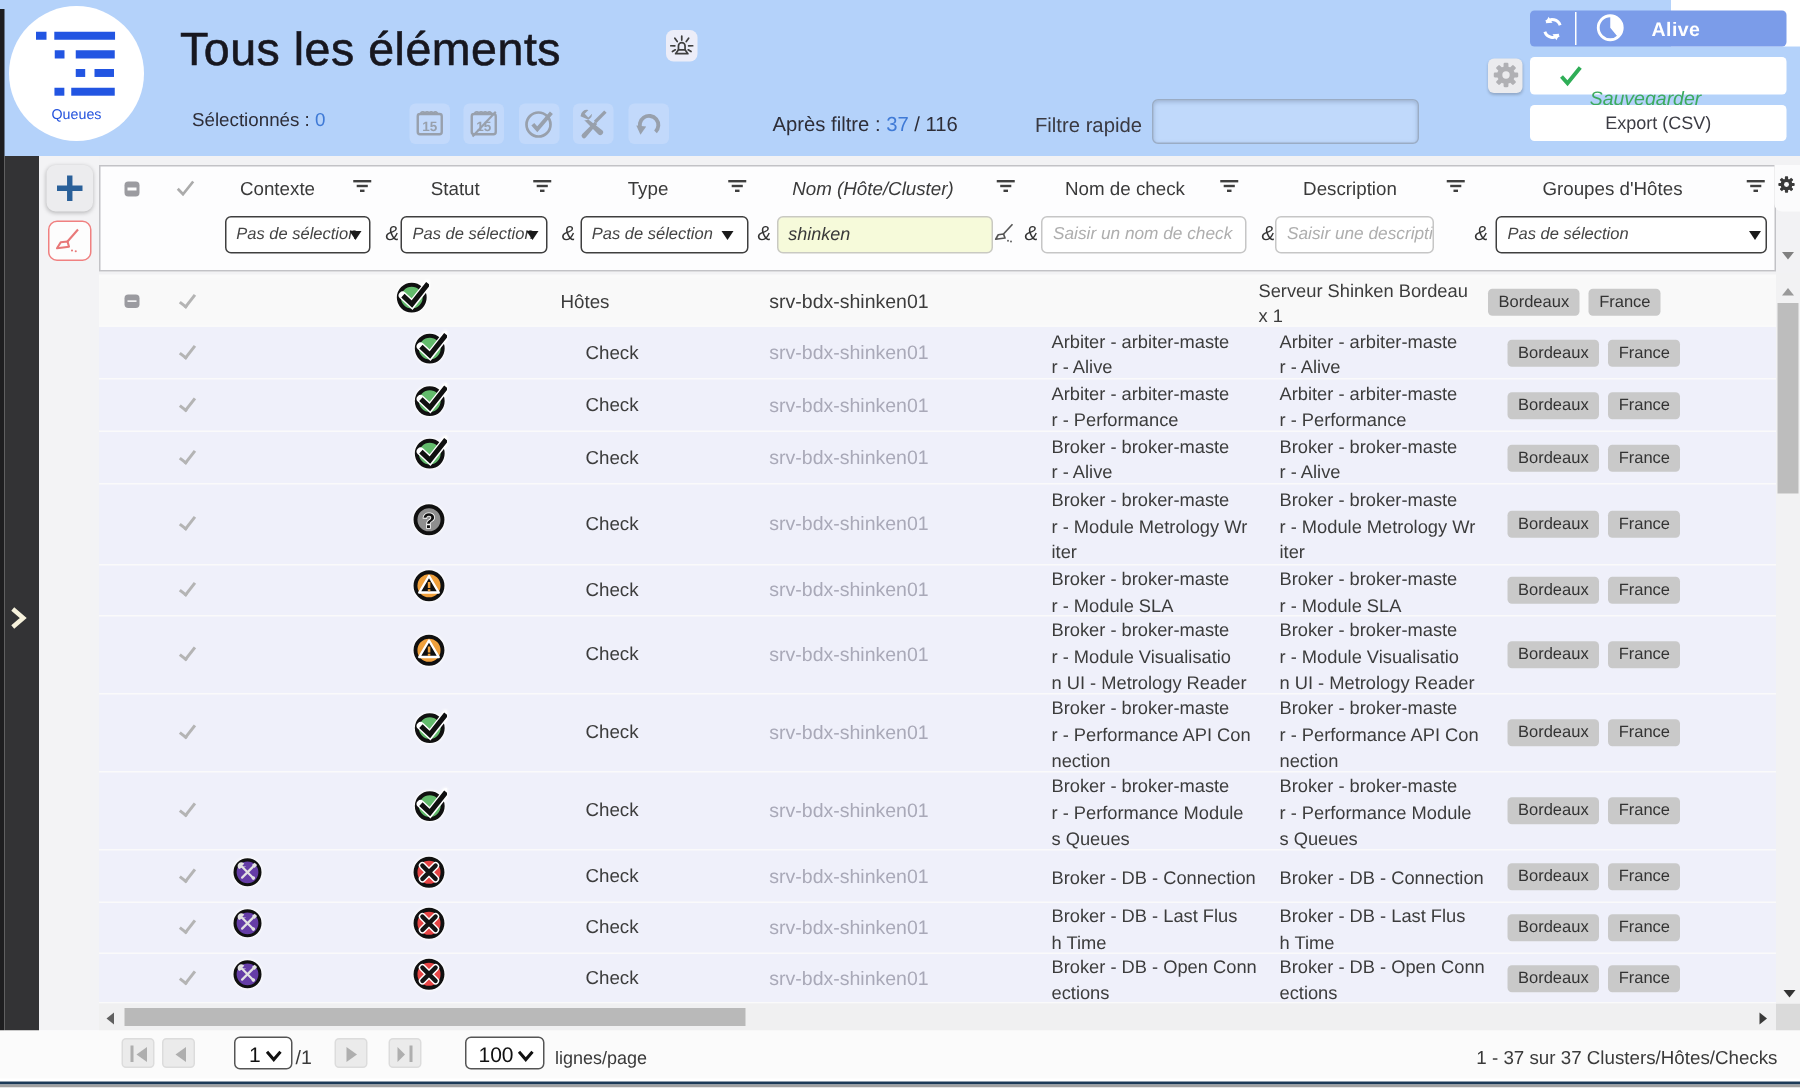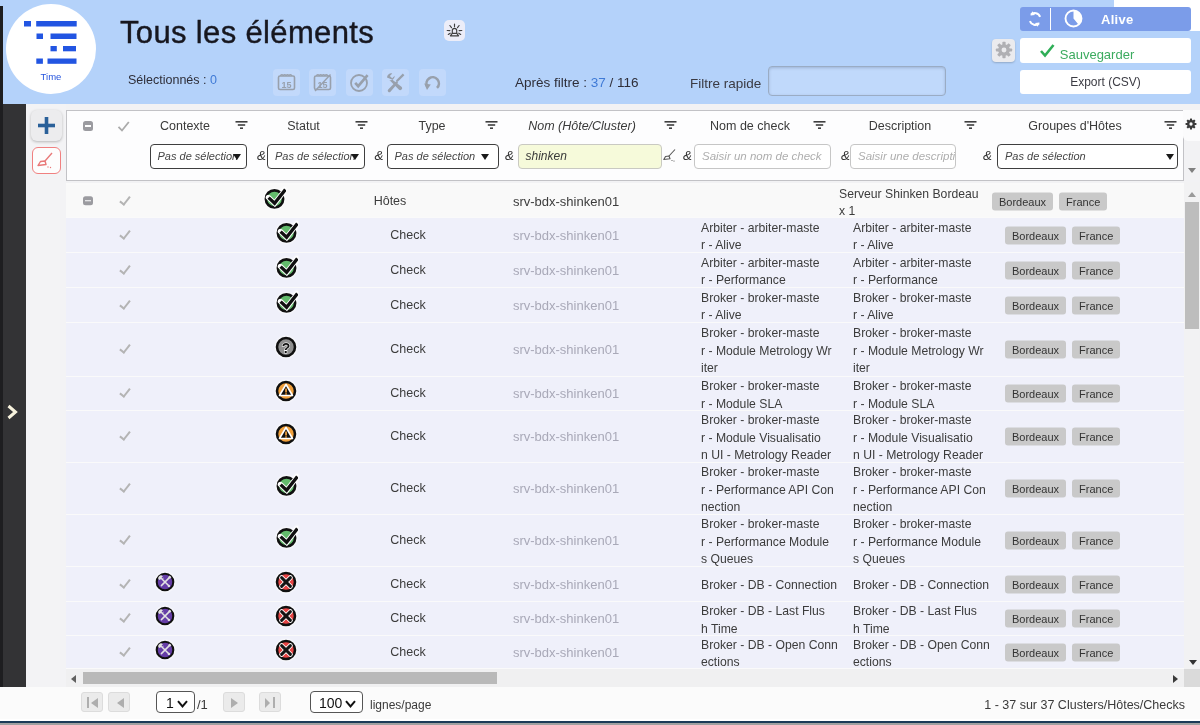--- a/index.html
+++ b/index.html
@@ -71,21 +71,21 @@
 <rect x="0" y="0" width="7" height="5.5"></rect>
         <rect x="12.2" y="0" width="40.5" height="5.5"></rect>
 <rect x="12.5" y="12.5" width="6.5" height="5.5"></rect>
         <rect x="26.5" y="12.5" width="26" height="5.5"></rect>
 <rect x="26.5" y="25" width="6.3" height="5.3"></rect>
         <rect x="39" y="25" width="13" height="5.3"></rect>
 <rect x="12.3" y="37.5" width="6.6" height="5.3"></rect>
         <rect x="23.5" y="37.5" width="29" height="5.3"></rect>
 </g>
     </svg></div>
-<div class="abs" id="liste">Time</div>
+<div class="abs" id="liste">Queues</div>
 <div class="abs" id="title">Tous les éléments</div>
 <div class="abs" style="left:444px;top:20px;width:21px;height:21px;background:#ecedf8;border-radius:5px;">
 <svg width="21" height="21" viewBox="0 0 21 21" fill="none" stroke="#3f3f3f" stroke-width="1.15" stroke-linecap="round">
 <path d="M8.3 13 v-2.4 a2.2 2.2 0 0 1 4.4 0 V13" fill="none"></path>
 <path d="M6.4 15.8 L8.2 13.3 h4.6 l1.8 2.5 z" fill="none" stroke-linejoin="round"></path>
 <line x1="10.5" y1="6.7" x2="10.5" y2="4"></line>
 <line x1="7.5" y1="7.7" x2="5.9" y2="5.5"></line>
       <line x1="13.5" y1="7.7" x2="15.1" y2="5.5"></line>
 <line x1="5.9" y1="10.6" x2="3.2" y2="10.5"></line>
       <line x1="15.1" y1="10.6" x2="17.8" y2="10.5"></line>
@@ -149,21 +149,21 @@
         <rect x="-1.7" y="-8.6" width="3.4" height="4.5" rx="0.8" transform="rotate(270)"></rect>
         <rect x="-1.7" y="-8.6" width="3.4" height="4.5" rx="0.8" transform="rotate(315)"></rect>
         <circle r="6.2"></circle>
       </g>
       <circle r="2.6" fill="#ebebee"></circle>
     </svg></div>
 <div class="abs" id="saveb">
 <svg class="abs" style="left:19px;top:5px;" width="16" height="15" viewBox="0 0 16 15" fill="none">
 <path d="M2 8 L6 12.5 L14.5 2" stroke="#2fae57" stroke-width="2.6"></path>
     </svg>
-<div class="abs" style="left:0;top:9px;width:154px;text-align:center;font-size:13px;color:#3cab5f;">Sauvegarder</div>
+<div class="abs" style="left:0;top:20px;width:154px;text-align:center;font-size:13px;color:#3cab5f;font-style:italic;">Sauvegarder</div>
 </div>
 <div class="abs" id="expb">Export (CSV)</div>
 <div class="abs" id="plusb"><svg width="31" height="31" viewBox="0 0 31 31">
 <g stroke="#2a6099" stroke-width="3.6">
         <line x1="15.5" y1="7" x2="15.5" y2="24"></line>
         <line x1="7" y1="15.5" x2="24" y2="15.5"></line>
       </g>
     </svg></div>
 <div class="abs" id="broomb"><svg width="27" height="25" viewBox="0 0 27 25" fill="none" stroke="#e87878" stroke-width="1.4">
 <line x1="19" y1="5" x2="12" y2="13"></line>

